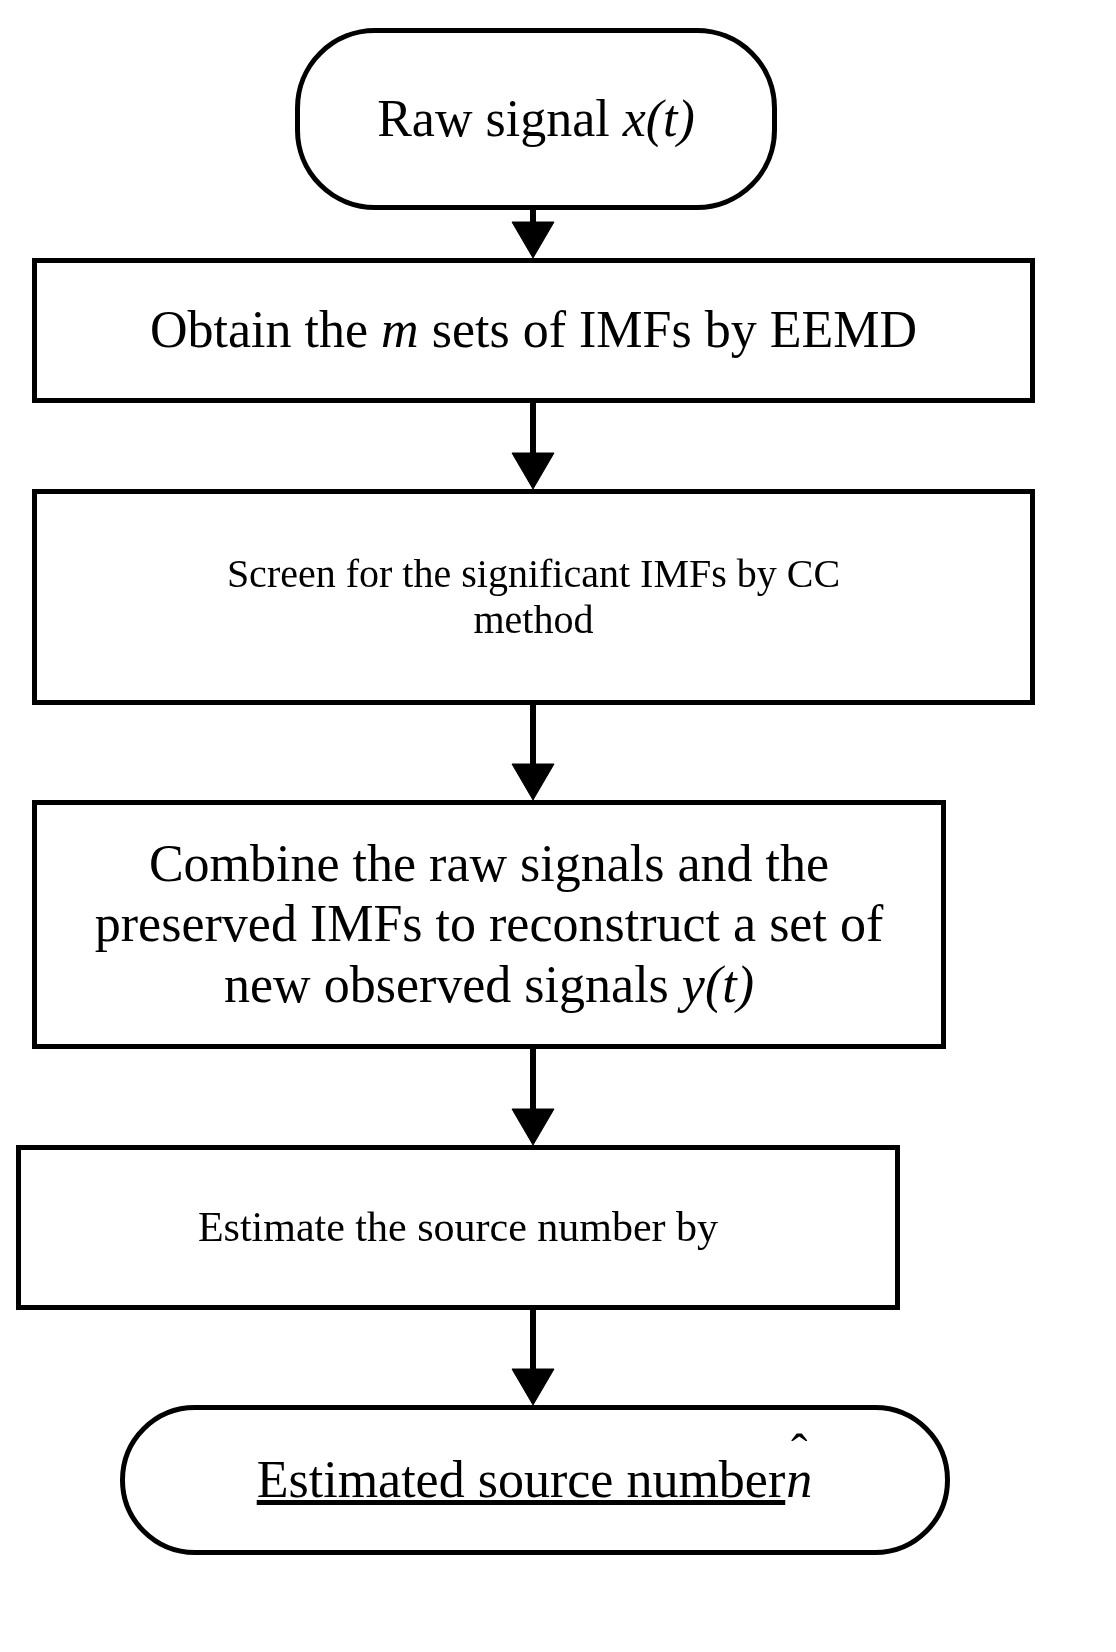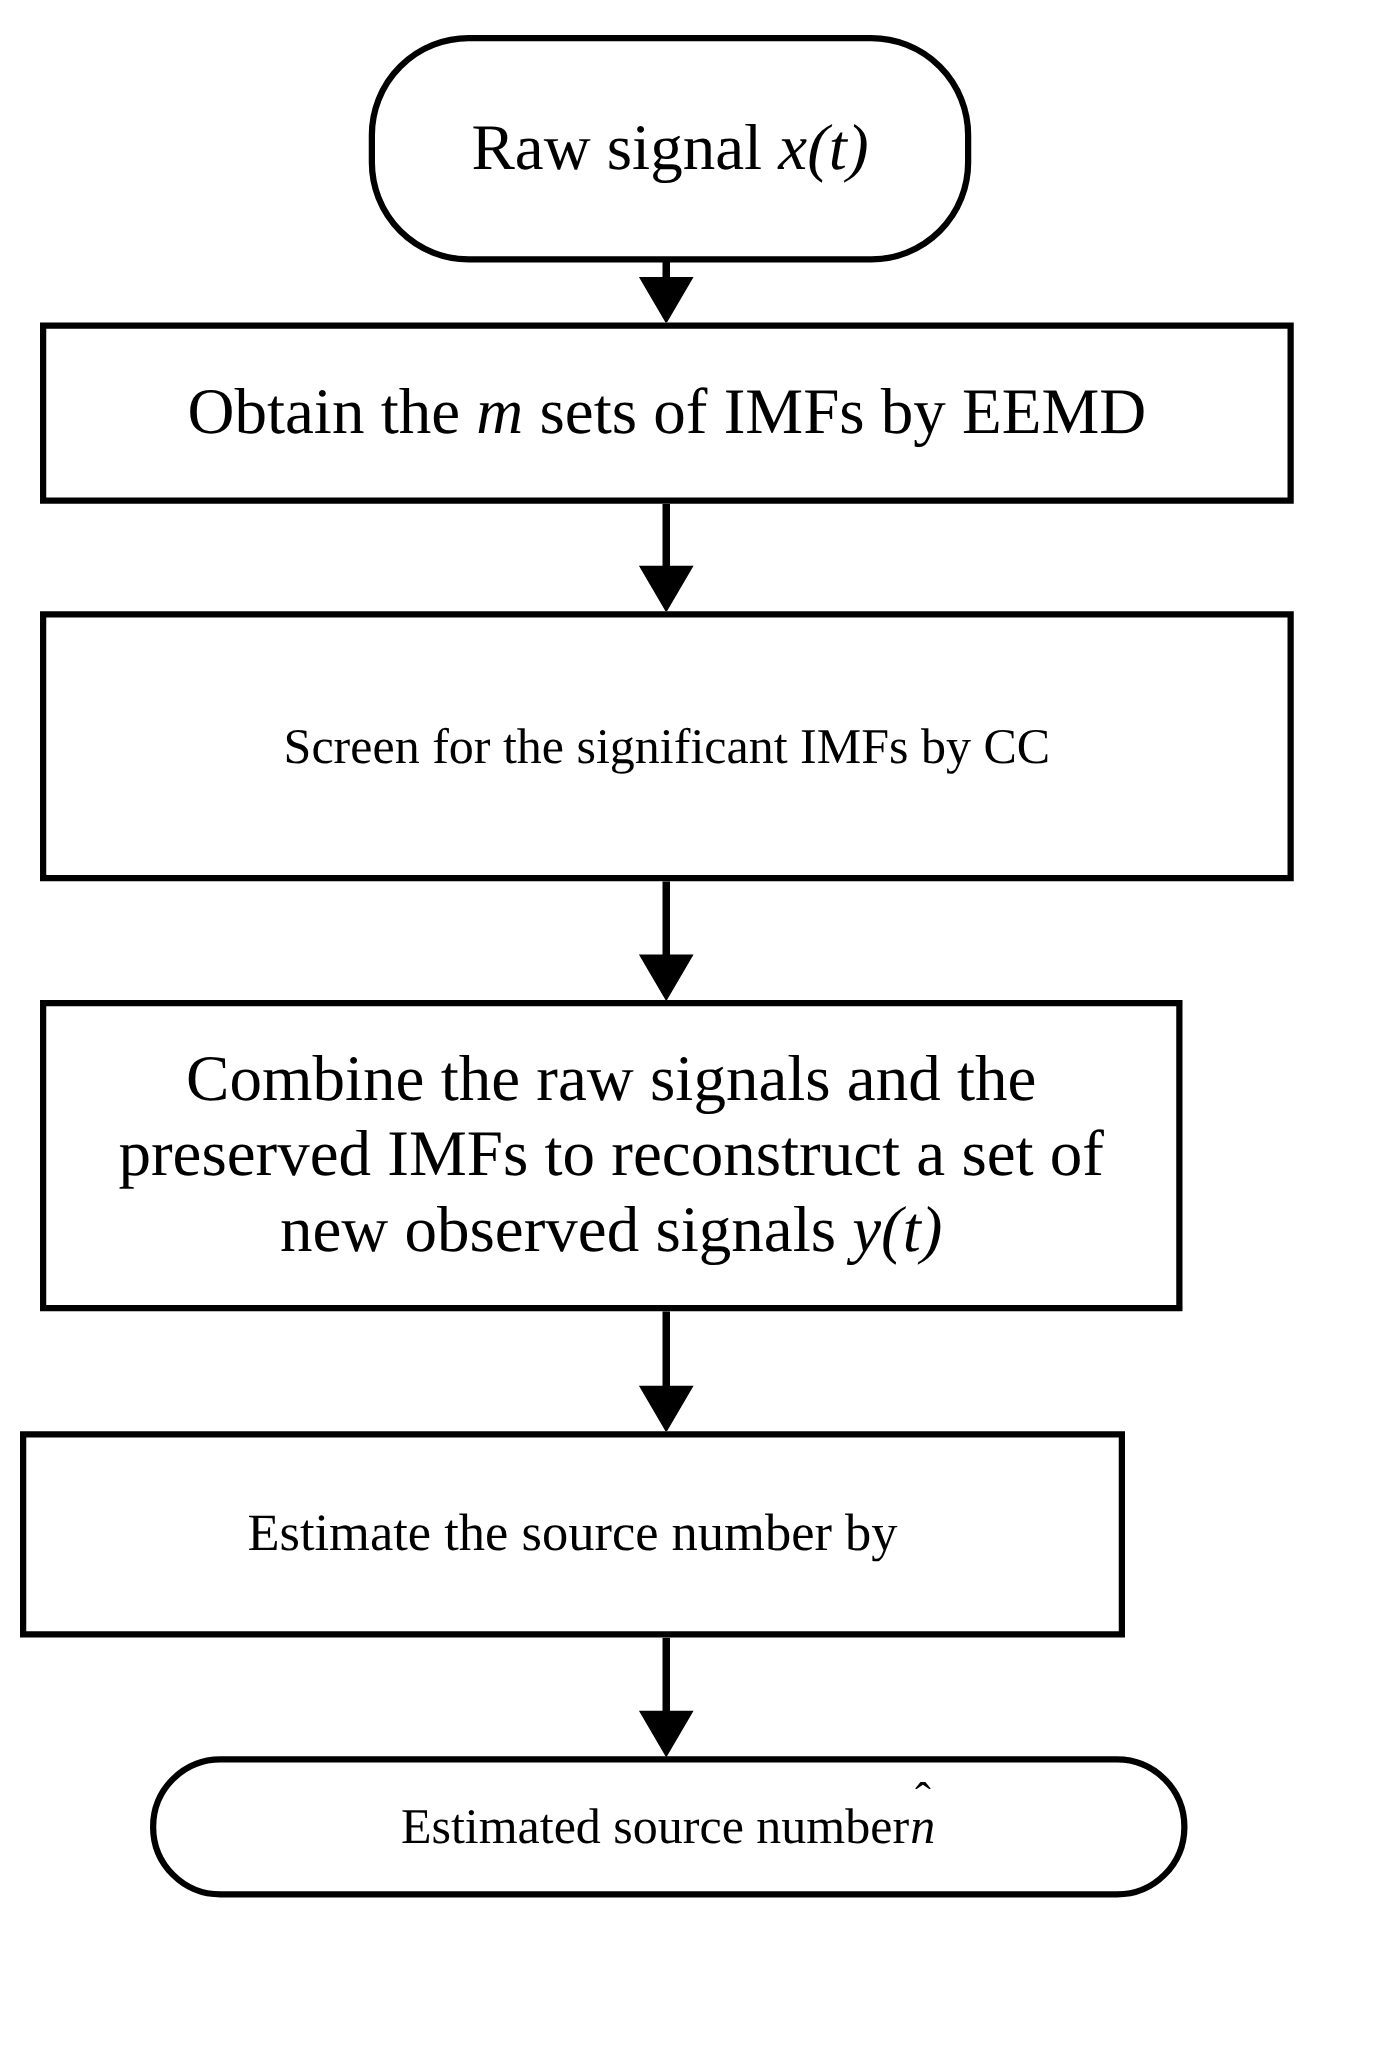--- a/index.html
+++ b/index.html
@@ -43,21 +43,21 @@
   .process {
     border-radius: 0;
   }
 
   
   #node-raw-signal   { left: 295px; top: 28px;   width: 482px;  height: 182px; font-size: 52px; }
   #node-eemd         { left: 32px;  top: 258px;  width: 1003px; height: 145px; font-size: 52px; }
   #node-cc-screen    { left: 32px;  top: 489px;  width: 1003px; height: 216px; font-size: 40px; }
   #node-combine      { left: 32px;  top: 800px;  width: 914px; height: 249px; font-size: 52px; }
   #node-atsvd        { left: 16px;  top: 1145px; width: 884px; height: 165px; font-size: 42px; }
-  #node-estimated    { left: 120px; top: 1405px; width: 830px;  height: 113px; font-size: 40px; }
+  #node-estimated    { left: 120px; top: 1405px; width: 830px;  height: 150px; font-size: 52px; text-decoration: underline; }
 
   .math {
     font-style: italic;
     font-family: "Liberation Serif", "DejaVu Serif", serif;
   }
   .hat-wrap {
     position: relative;
     display: inline-block;
     font-style: italic;
     padding: 0 1px;
@@ -116,21 +116,21 @@
 
   <div class="node terminal" id="node-raw-signal">
     <span class="label"><span>Raw signal </span><span class="math">x(t)</span></span>
   </div>
 
   <div class="node process" id="node-eemd">
     <span class="label"><span>Obtain the </span><span class="math">m</span><span> sets of IMFs by EEMD</span></span>
   </div>
 
   <div class="node process" id="node-cc-screen">
-    <span class="label"><span>Screen for the significant IMFs by CC</span><br></span>
+    <span class="label"><span>Screen for the significant IMFs by CC</span><br><span>method</span></span>
   </div>
 
   <div class="node process" id="node-combine">
     <span class="label"><span>Combine the raw signals and the</span><br><span>preserved IMFs to reconstruct a set of</span><br><span>new observed signals </span><span class="math">y(t)</span></span>
   </div>
 
   <div class="node process" id="node-atsvd">
     <span class="label"><span>Estimate the source number by</span><br></span>
   </div>
 

